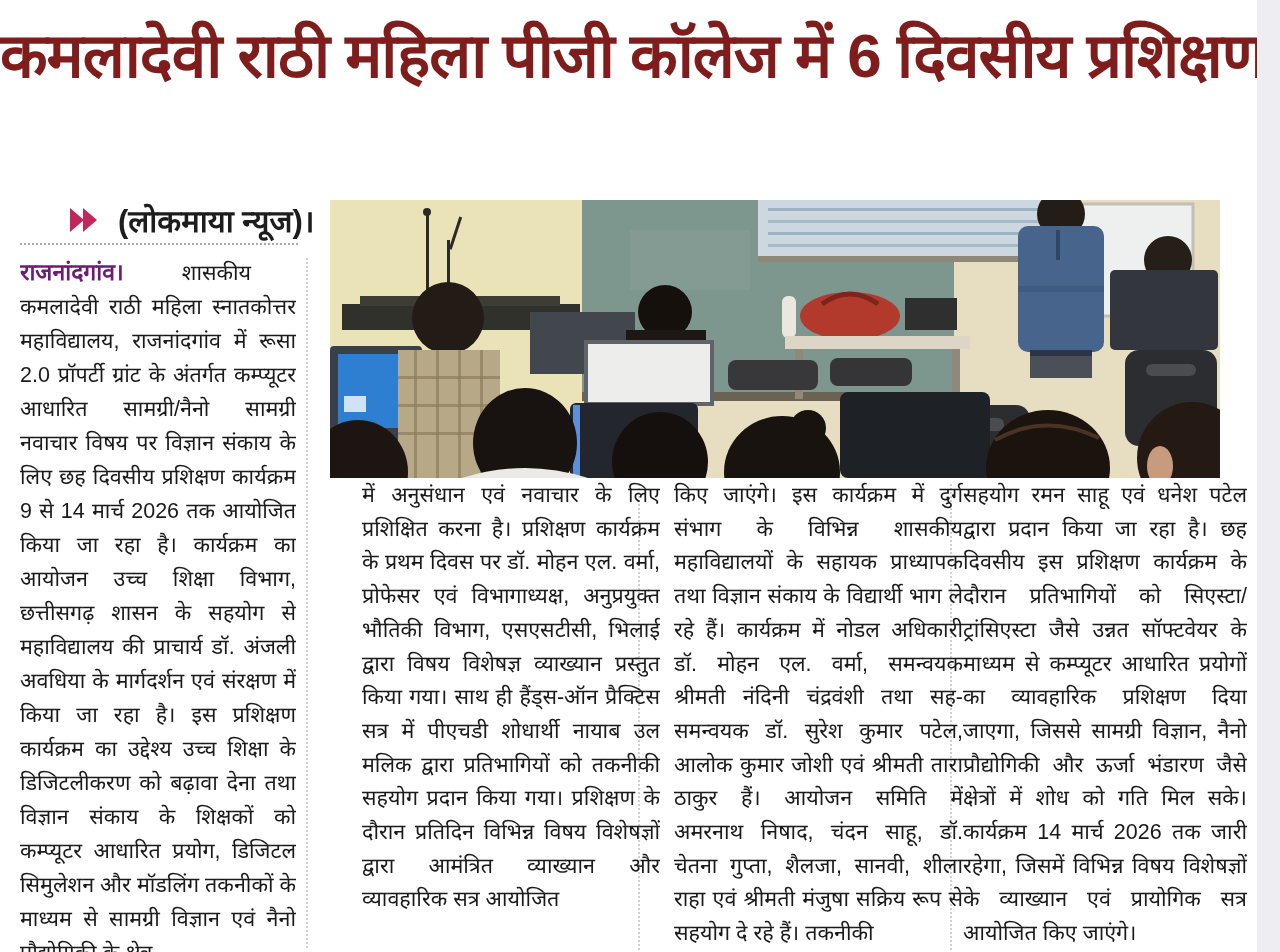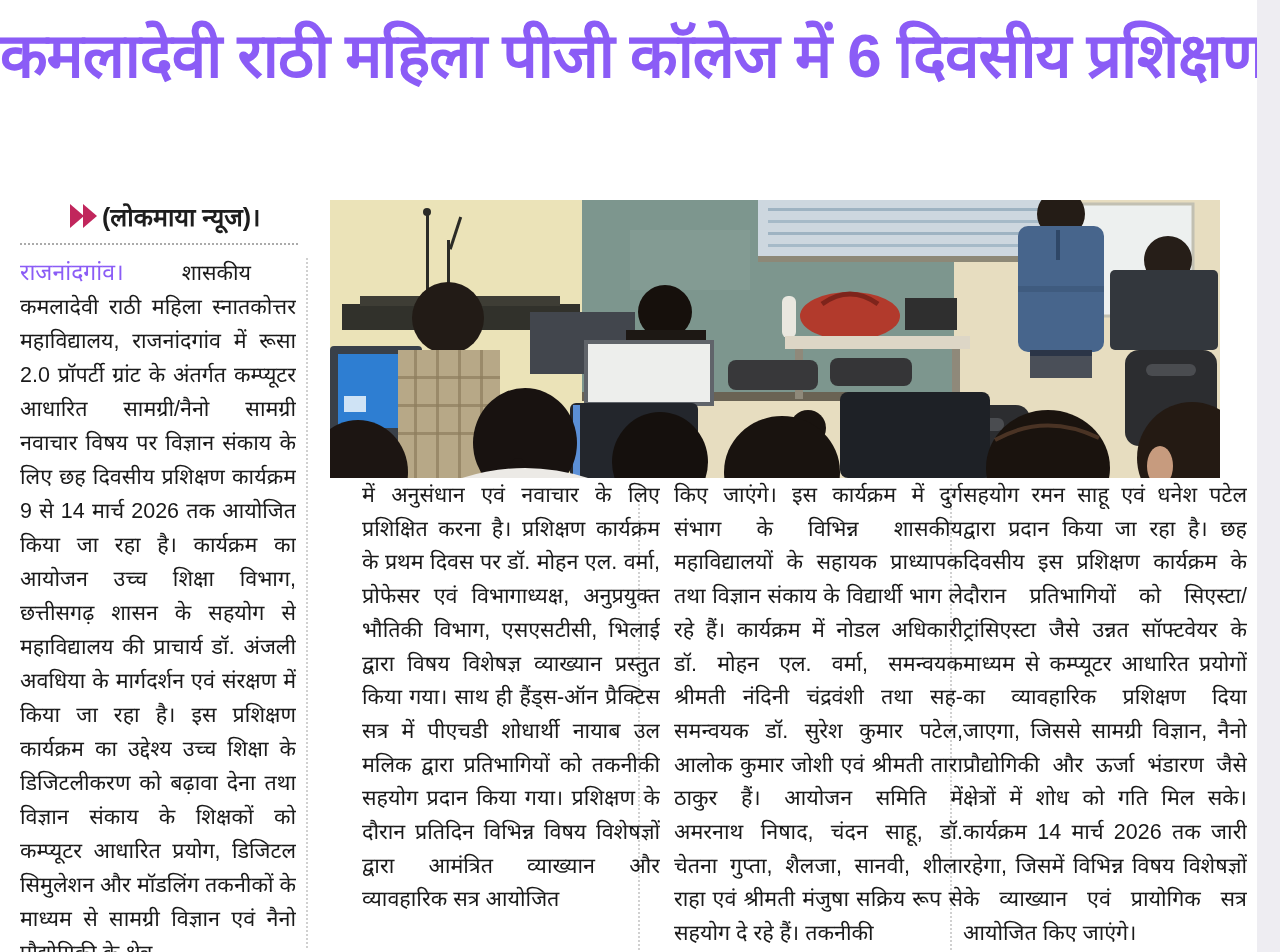--- a/index.html
+++ b/index.html
@@ -5,29 +5,29 @@
   html,body{margin:0;padding:0;}
   body{
     width:1280px;height:952px;position:relative;overflow:hidden;
     background:#ffffff;
     font-family:"Liberation Sans","DejaVu Sans",sans-serif;
     color:#191919;
   }
   
   .headline{
     position:absolute;top:14px;left:0;width:1258px;
-    text-align:center;font-weight:bold;color:#8b5cf6;
+    text-align:center;font-weight:bold;color:#7f1d1d;
     letter-spacing:-1px;
   }
   .headline .hl-line{font-size:62px;line-height:84px;white-space:nowrap;}
   
   .byline{
     position:absolute;top:199px;left:68px;
-    display:flex;align-items:center;gap:0;
-    font-size:25px;font-weight:600;color:#1d1d1d;
+    display:flex;align-items:center;gap:16px;
+    font-size:31px;font-weight:600;color:#1d1d1d;
   }
   .byline svg{display:block;}
   .byline-rule{
     position:absolute;top:243px;left:20px;width:278px;height:0;
     border-top:2px dotted #8f8f8f;opacity:.75;
   }
   
   .photo{
     position:absolute;left:330px;top:200px;width:890px;height:278px;
     overflow:hidden;background:#e7ddc0;
@@ -37,21 +37,21 @@
   .col{
     position:absolute;text-align:justify;
     font-size:21.5px;line-height:34px;color:#1a1a1a;
     overflow:hidden;
   }
   .col p{margin:0;}
   .col-1{left:20px;top:255px;width:276px;height:697px;}
   .col-2{left:327px;top:479px;width:298px;height:473px;line-height:33.7px;margin-left:35px;}
   .col-3{left:650px;top:479px;width:289px;height:473px;line-height:33.7px;margin-left:24px;}
   .col-4{left:963px;top:479px;width:284px;height:578px;line-height:33.7px;}
-  .dateline{font-weight:normal;font-size:23px;color:#8b5cf6;}
+  .dateline{font-weight:bold;font-size:23px;color:#701a75;}
   .dateline-gap{display:inline-block;width:58px;}
   
   .vsep{position:absolute;width:0;border-left:2px dotted #bdbdbd;opacity:.7;}
   .vsep-1{left:306px;top:258px;height:690px;}
   .vsep-2{left:638px;top:484px;height:466px;}
   .vsep-3{left:950px;top:484px;height:466px;}
   
   .edge-strip{
     position:absolute;left:1257px;top:0;width:23px;height:952px;
     background:#eeedf2;

